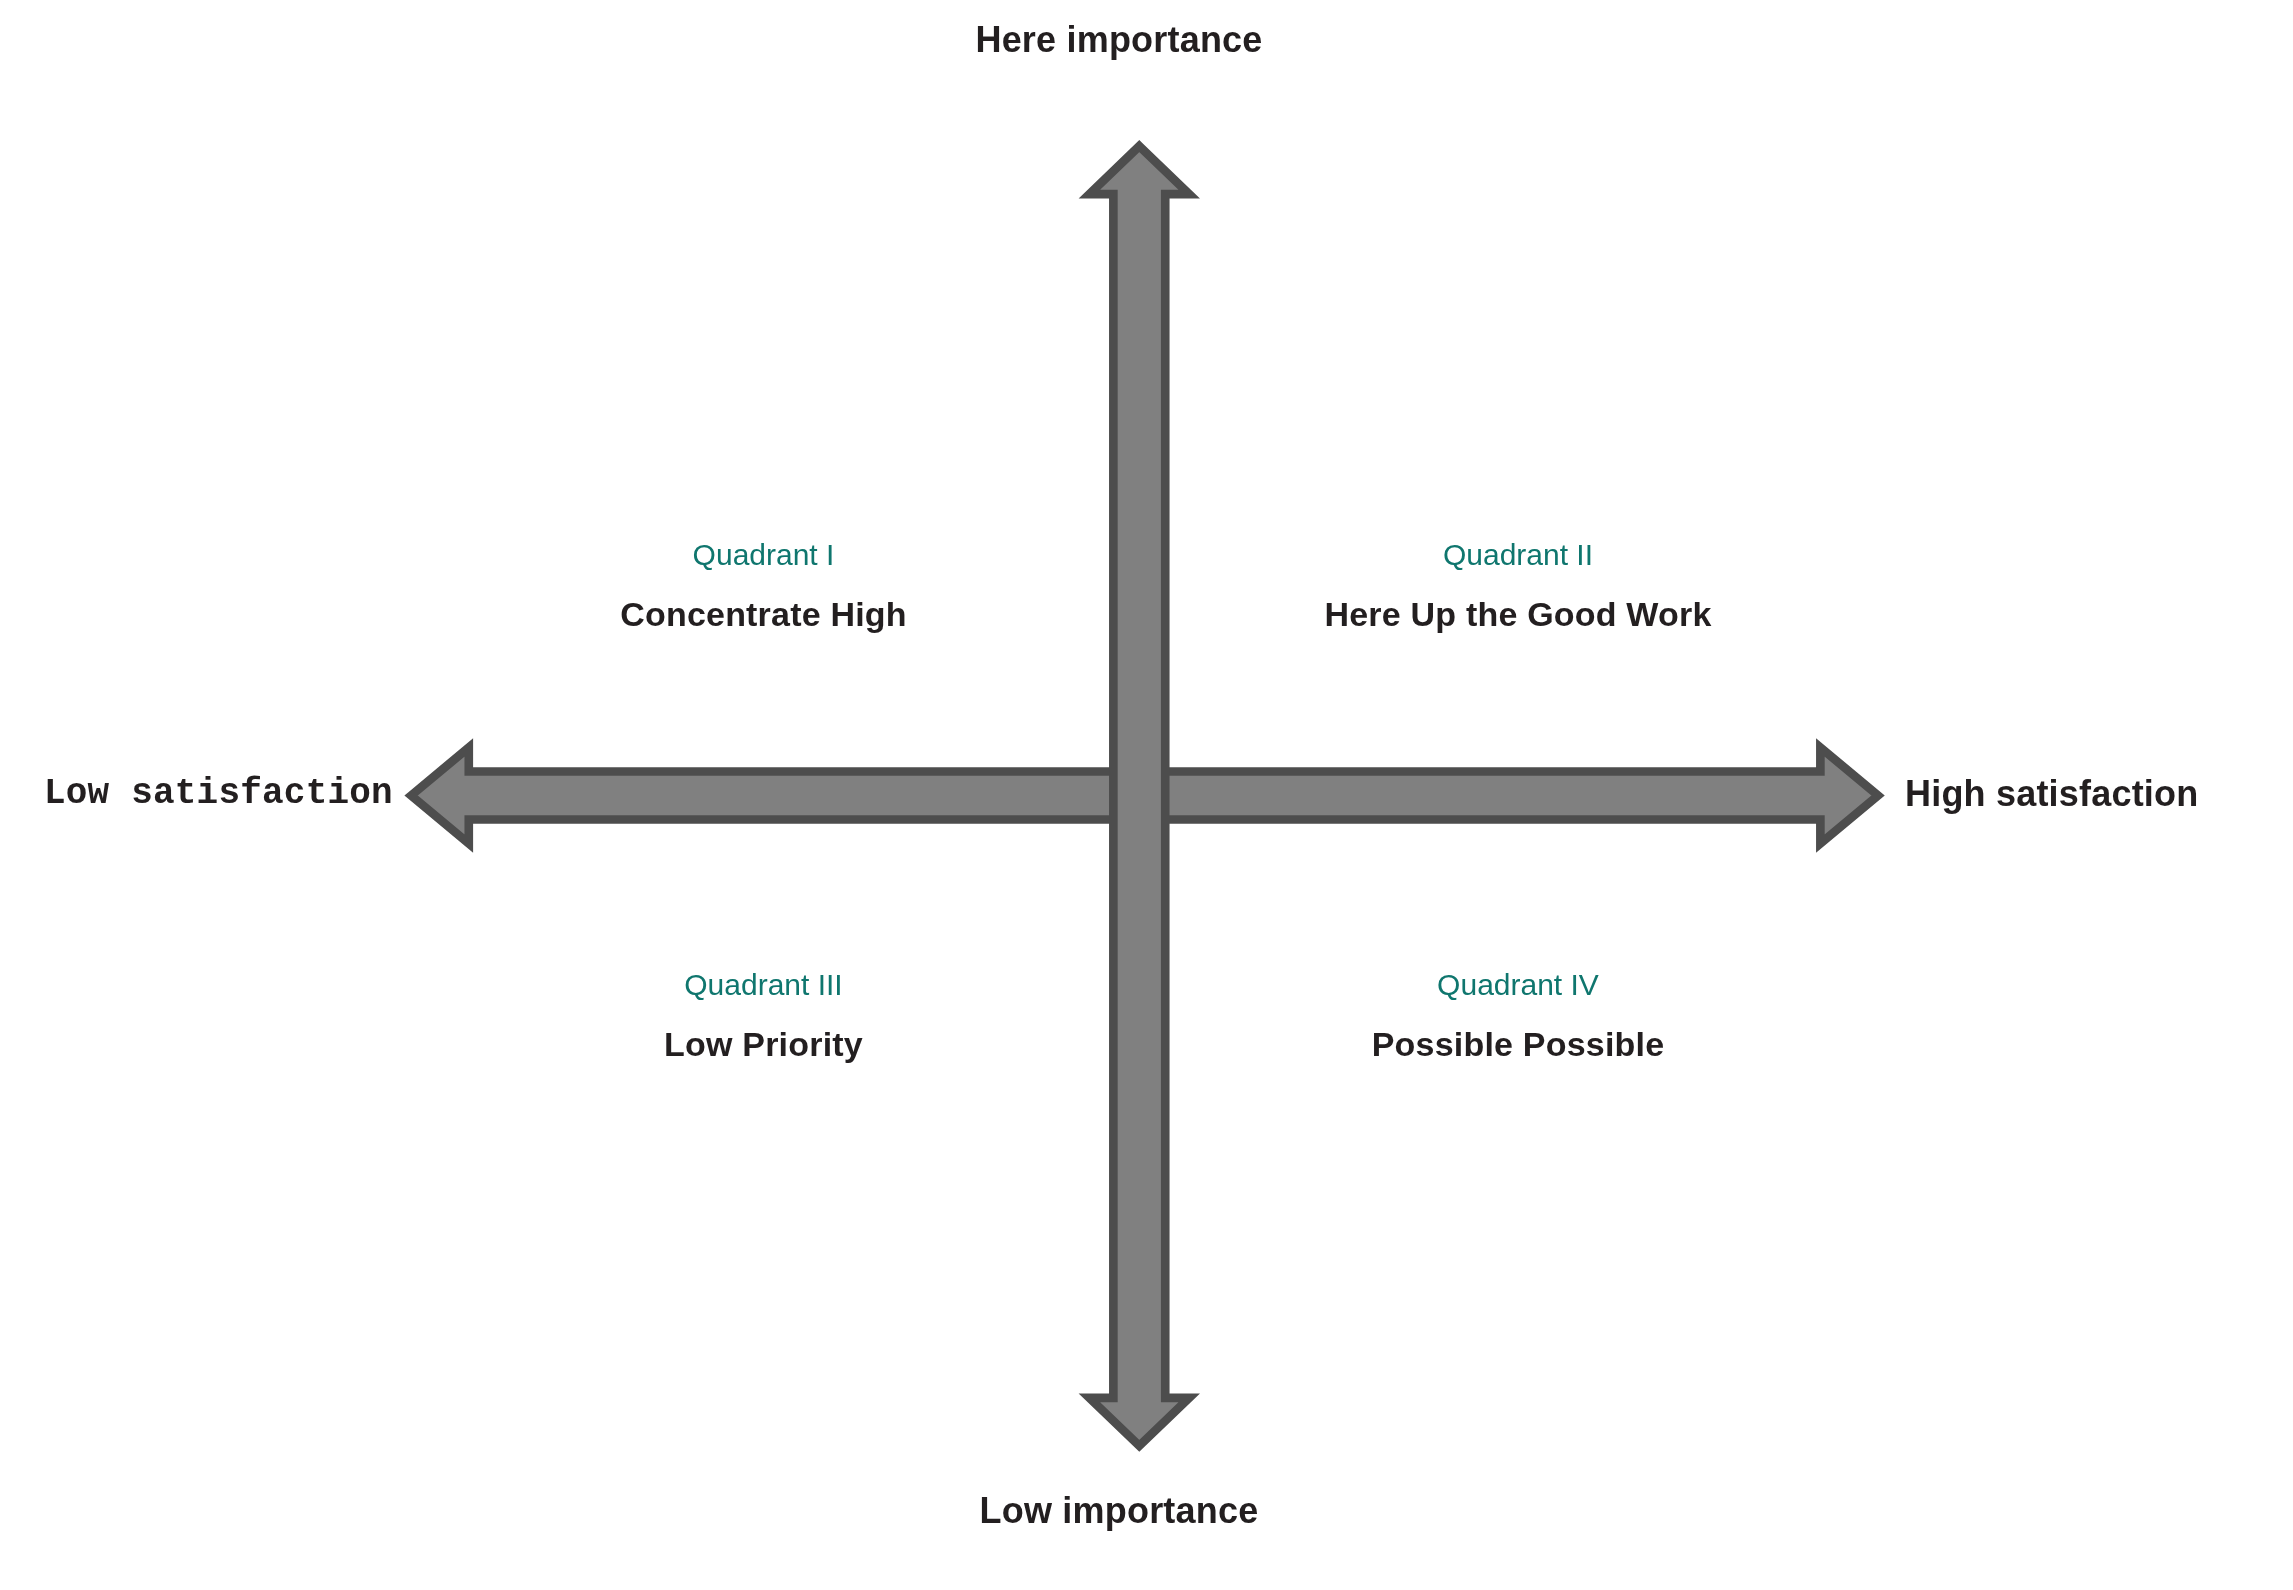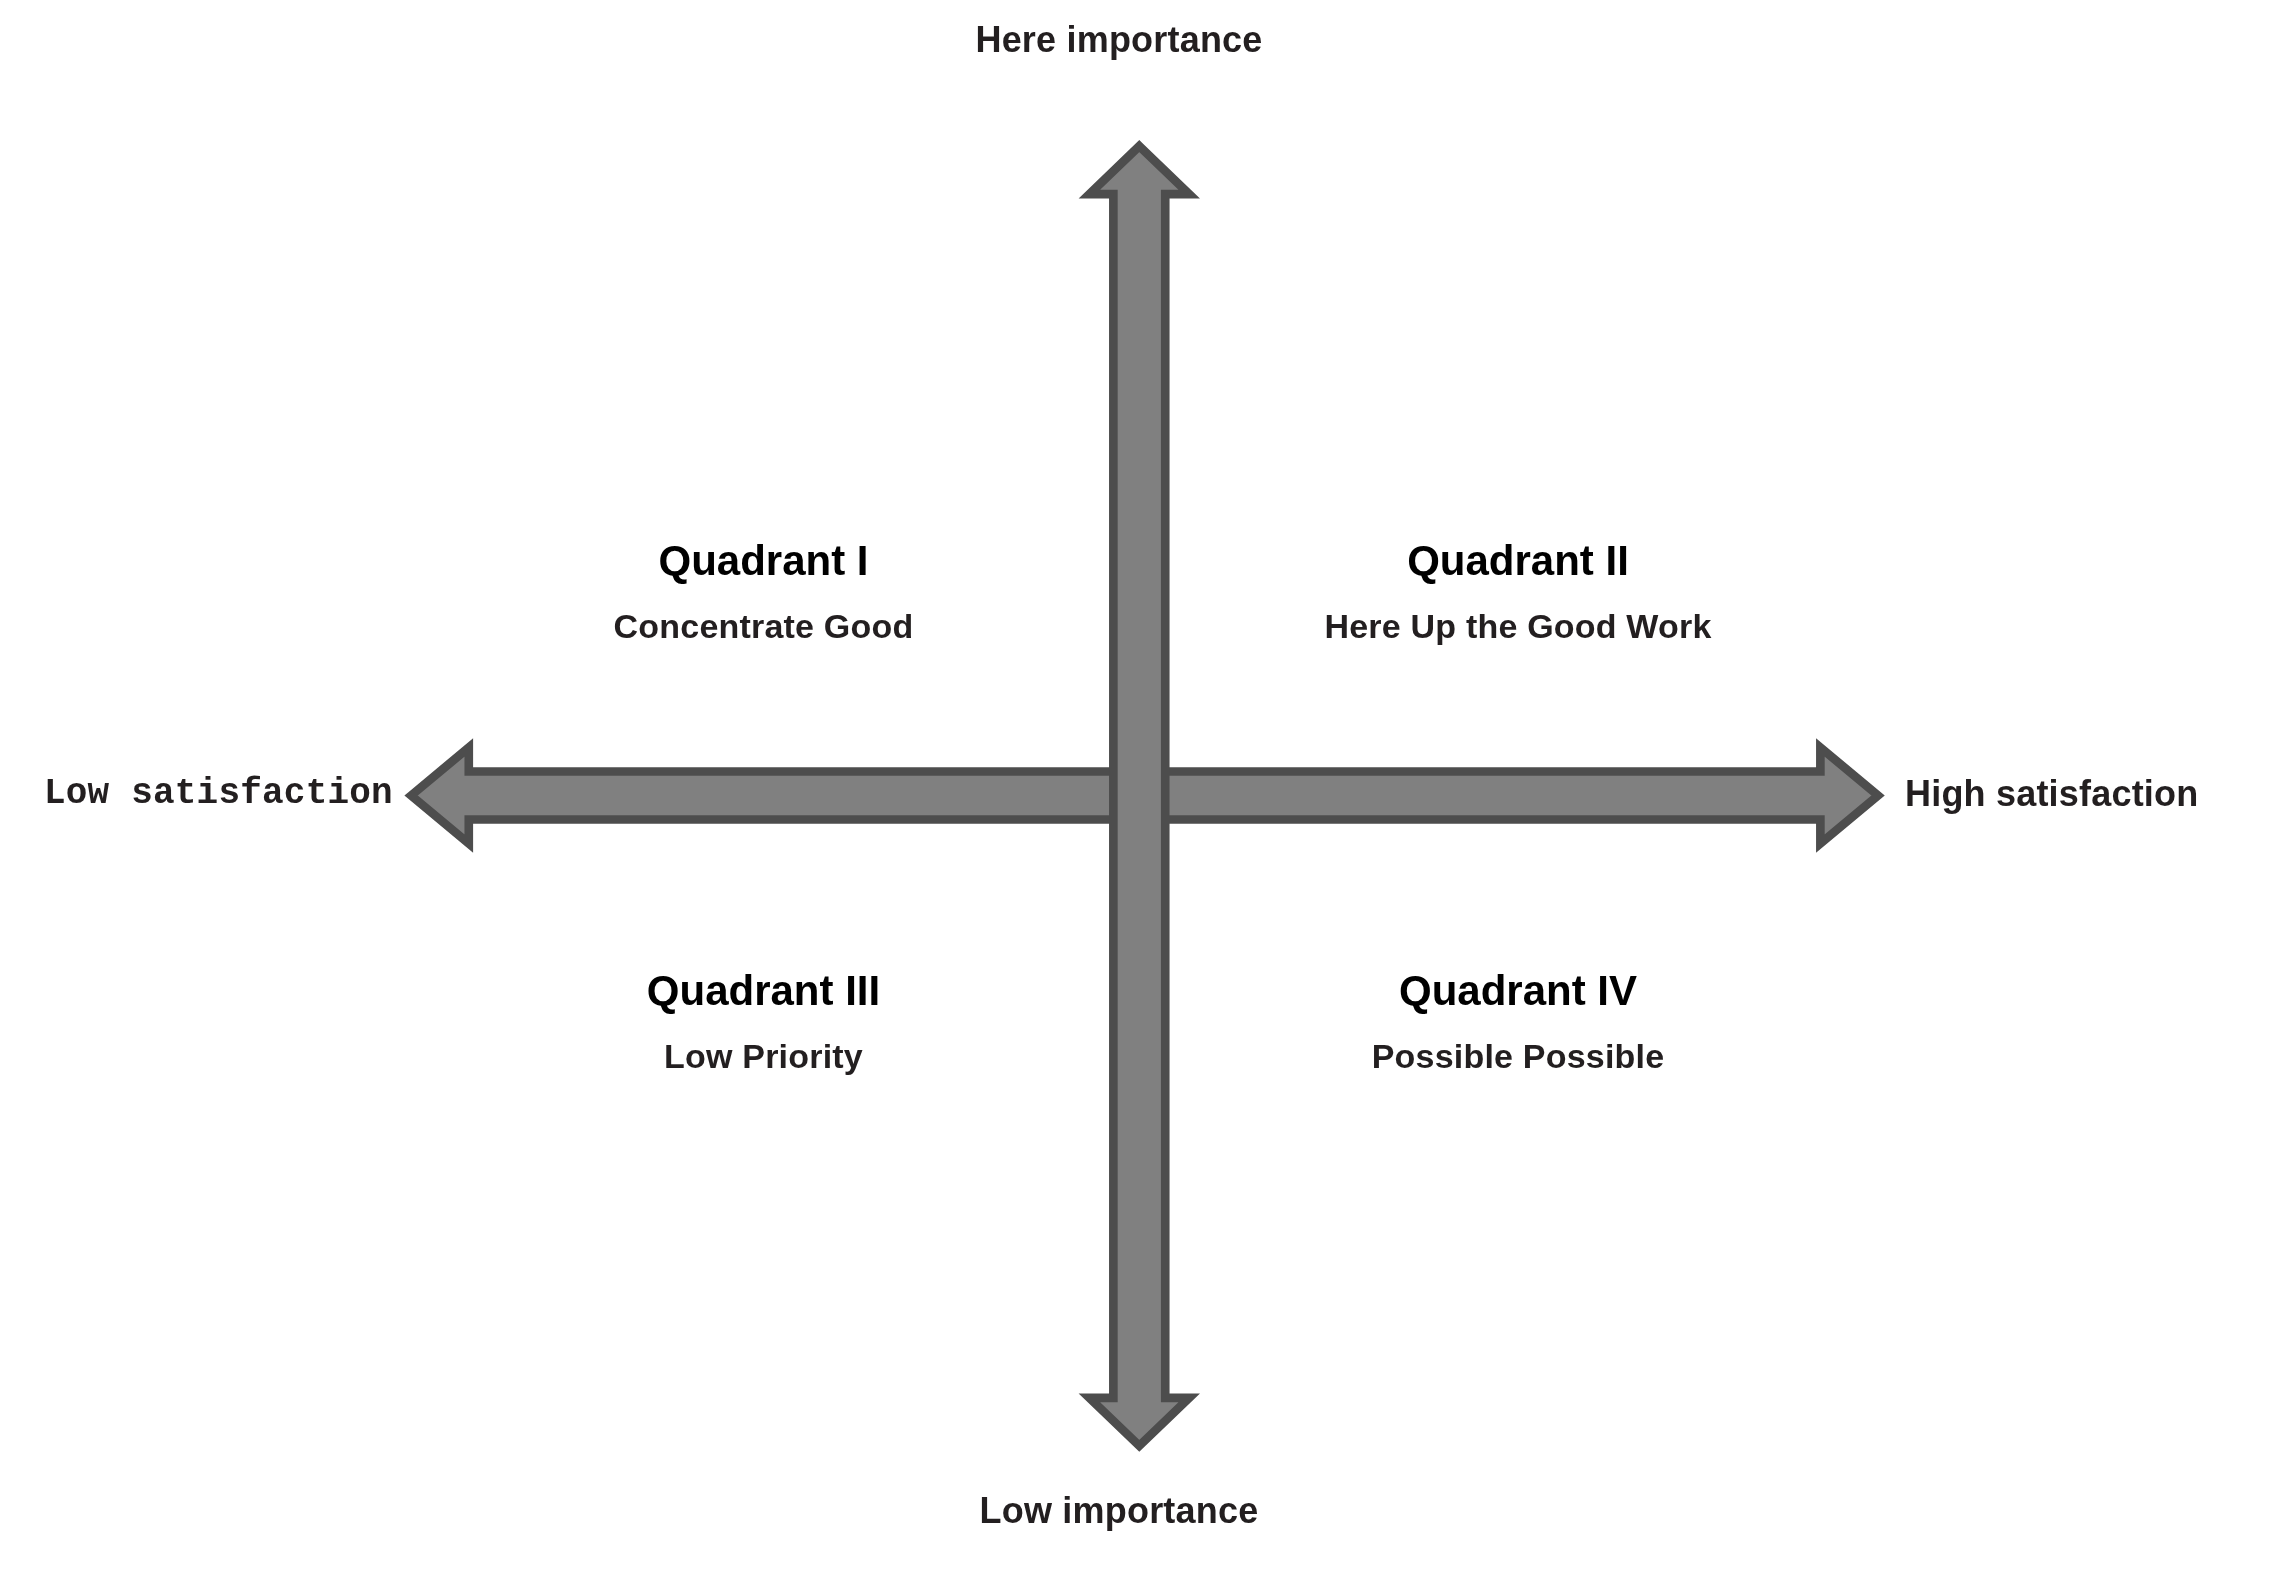--- a/index.html
+++ b/index.html
@@ -59,23 +59,23 @@
   }
 
   
   .quadrant {
     position: absolute;
     text-align: center;
     white-space: nowrap;
   }
   .quadrant .q-title {
     display: block;
-    font-size: 42px;
-    font-weight: bold;
-    color: #000000;
+    font-size: 30px;
+    font-weight: normal;
+    color: #0f766e;
     line-height: 1.0;
   }
   .quadrant .q-caption {
     display: block;
     margin-top: 27px;
     font-size: 34px;
     font-weight: bold;
     color: #231f20;
     line-height: 1.0;
     letter-spacing: 0.2px;
@@ -101,21 +101,21 @@
   <div class="axis-label" id="label-top">Here importance</div>
 
   <div class="axis-label" id="label-bottom">Low importance</div>
 
   <div class="axis-label" id="label-left">Low satisfaction</div>
 
   <div class="axis-label" id="label-right">High satisfaction</div>
 
   <div class="quadrant" id="quadrant-1">
     <span class="q-title">Quadrant I</span>
-    <span class="q-caption">Concentrate Good</span>
+    <span class="q-caption">Concentrate High</span>
   </div>
 
   <div class="quadrant" id="quadrant-2">
     <span class="q-title">Quadrant II</span>
     <span class="q-caption">Here Up the Good Work</span>
   </div>
 
   <div class="quadrant" id="quadrant-3">
     <span class="q-title">Quadrant III</span>
     <span class="q-caption">Low Priority</span>

